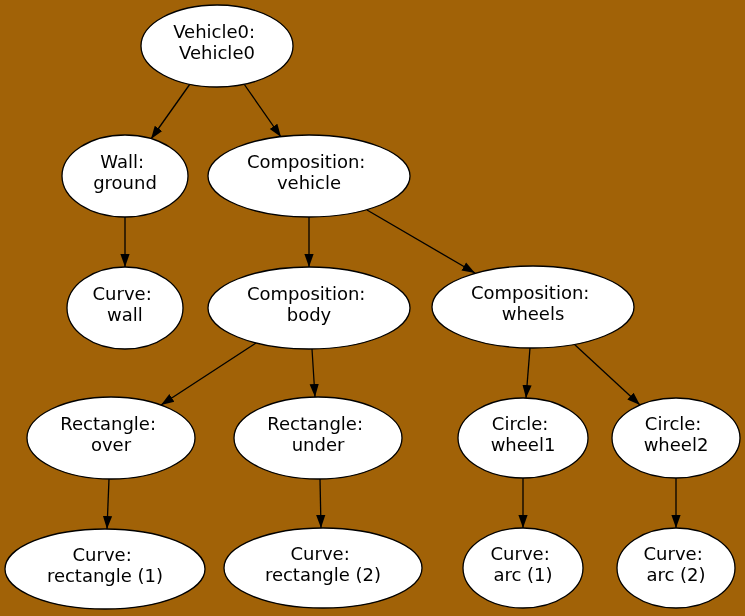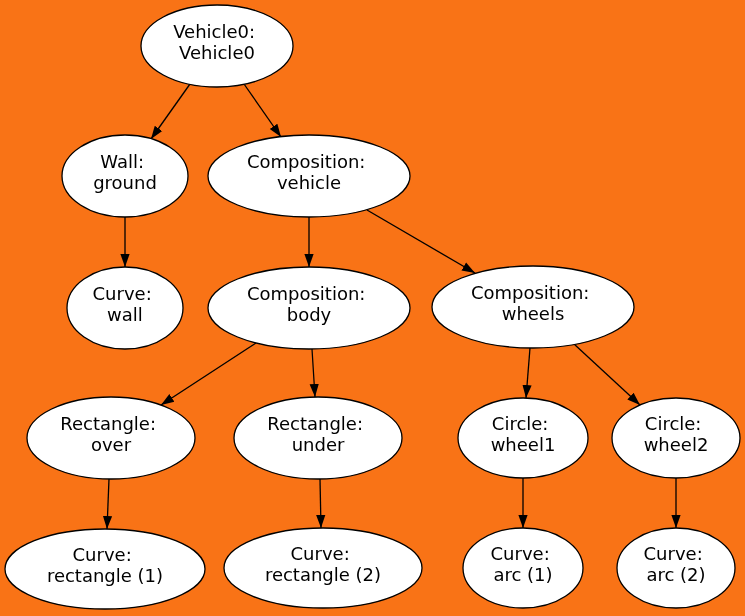--- a/index.html
+++ b/index.html
@@ -4,21 +4,21 @@
 <style>
   html, body {
     margin: 0;
     padding: 0;
     background: #ffffff;
   }
   .canvas-wrap {
     position: relative;
     width: 745px;
     height: 616px;
-    background: #f97316;
+    background: #a16207;
     overflow: hidden;
   }
   svg.graph {
     display: block;
     width: 745px;
     height: 616px;
   }
   ellipse.node-shape {
     fill: #ffffff;
     stroke: #000000;

